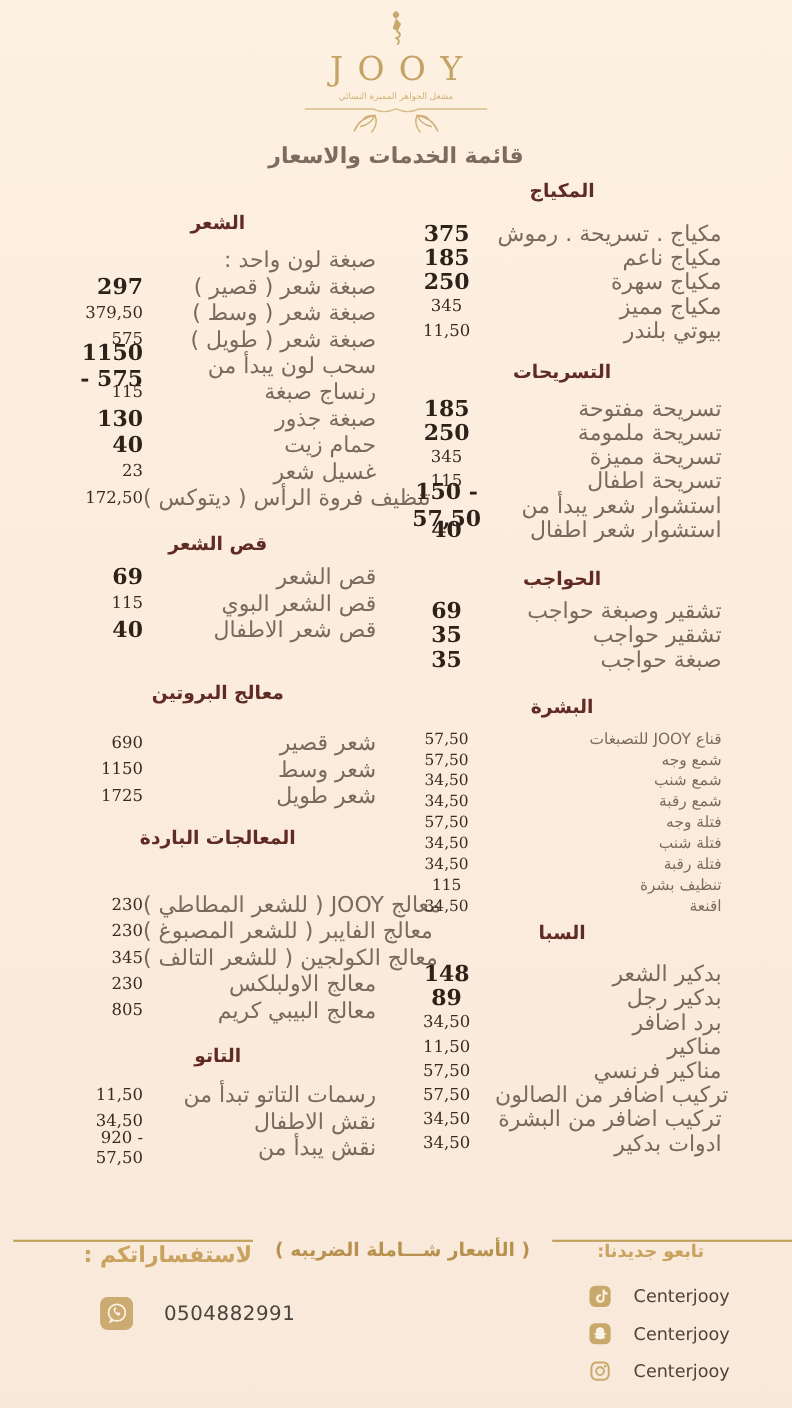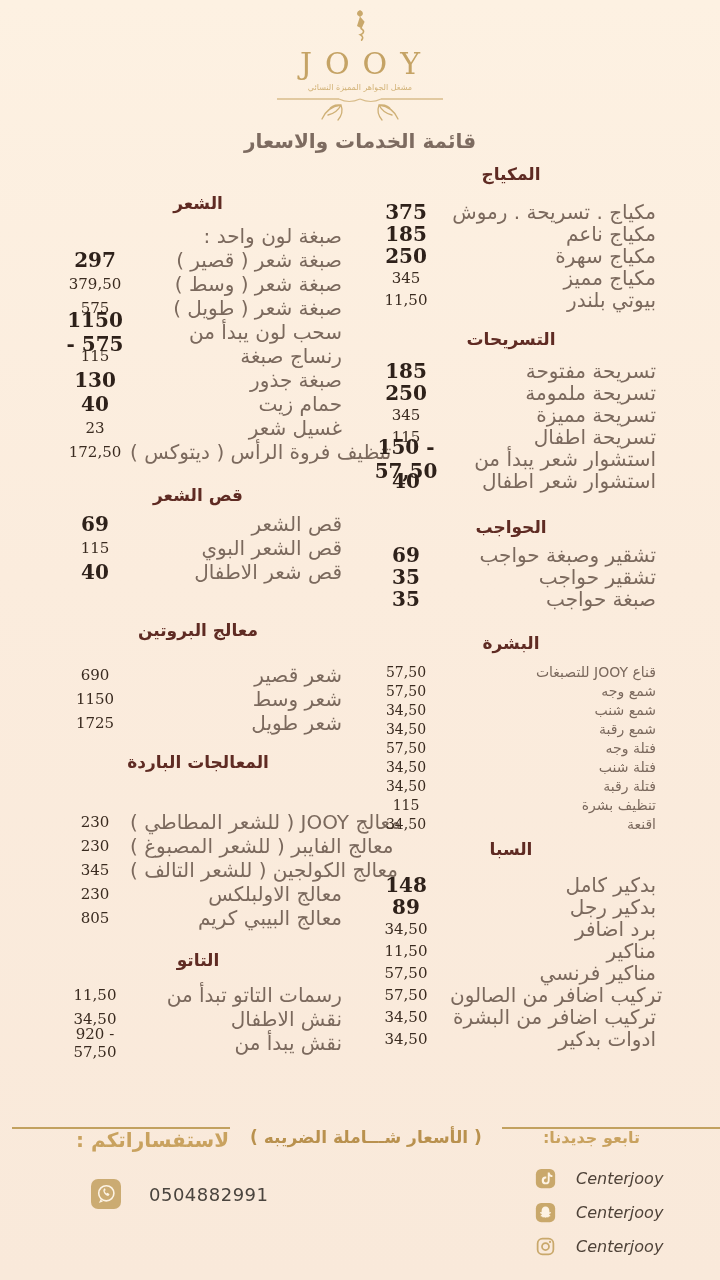--- a/index.html
+++ b/index.html
@@ -30,21 +30,21 @@
     font-size:17px;font-weight:bold;color:#5f2b23;text-align:center;
     direction:rtl;line-height:22px;
   }
   .row{display:flex;align-items:center;}
   .col-right .row{height:22px;}
   .col-left .row{height:24px;}
   .price{
     font-family:"DejaVu Serif",serif;font-size:15px;color:#3a2b20;flex:0 0 auto;
   }
   .col-right .price{width:88px;text-align:center;}
-  .col-left .price{width:80px;text-align:center;padding-left:10px;box-sizing:border-box;}
+  .col-left .price{width:80px;text-align:right;padding-left:10px;box-sizing:border-box;}
   .price.bold{font-weight:700;font-size:20px;color:#2e211a;}
   .label{
     flex:1;direction:rtl;text-align:right;font-size:20px;color:#7b695d;
     padding-right:4px;white-space:nowrap;
   }
   
   .col-right .section:nth-child(1) .section-header{margin:0 0 16px;}
   .col-right .section:nth-child(2) .section-header{margin:17px 0 10px;}
   .col-right .section:nth-child(3) .section-header{margin:24px 0 6px;}
   .col-right .section:nth-child(4) .section-header{margin:22px 0 8px;}
@@ -64,21 +64,21 @@
     display:flex;align-items:flex-start;margin-top:33px;
   }
   .tax-row .line{flex:1;border-top:2px solid #c2a15f;height:0;}
   .tax-text{
     flex:0 0 auto;margin:0 20px;font-size:17px;font-weight:bold;color:#b9914e;
     direction:rtl;letter-spacing:.3px;
   }
   .follow-label{position:absolute;top:1128px;right:80px;font-size:16px;font-weight:bold;color:#c9a25f;direction:rtl;}
   .inquiries-label{position:absolute;top:1128px;left:76px;font-size:20px;font-weight:bold;color:#c9a25f;direction:rtl;}
   .socials{position:absolute;top:1168px;left:535px;}
-  .social-row{display:flex;align-items:center;gap:20px;height:21px;margin-bottom:13px;cursor:pointer;font-style:italic;}
+  .social-row{display:flex;align-items:center;gap:20px;height:21px;margin-bottom:13px;cursor:pointer;}
   .sicon{width:21px;height:21px;display:inline-block;}
   .handle{font-size:16px;color:#4e4238;}
   .whatsapp{position:absolute;top:1179px;left:68px;display:flex;align-items:center;gap:28px;cursor:pointer;padding-left:23px;}
   .wicon{width:30px;height:30px;display:inline-block;}
   .phone{font-size:18px;color:#4a443e;letter-spacing:.5px;}
 </style>
 </head>
 <body>
 
 <div class="page">
@@ -341,21 +341,21 @@
             <div class="price">34,50</div>
             <div class="label" dir="rtl">اقنعة</div>
           </div>
         </div>
       </div>
       <div class="section">
         <div class="section-header">السبا</div>
         <div class="rows">
           <div class="row">
             <div class="price bold">148</div>
-            <div class="label" dir="rtl">بدكير كامل</div>
+            <div class="label" dir="rtl">بدكير الشعر</div>
           </div>
           <div class="row">
             <div class="price bold">89</div>
             <div class="label" dir="rtl">بدكير رجل</div>
           </div>
           <div class="row">
             <div class="price">34,50</div>
             <div class="label" dir="rtl">برد اضافر</div>
           </div>
           <div class="row">

